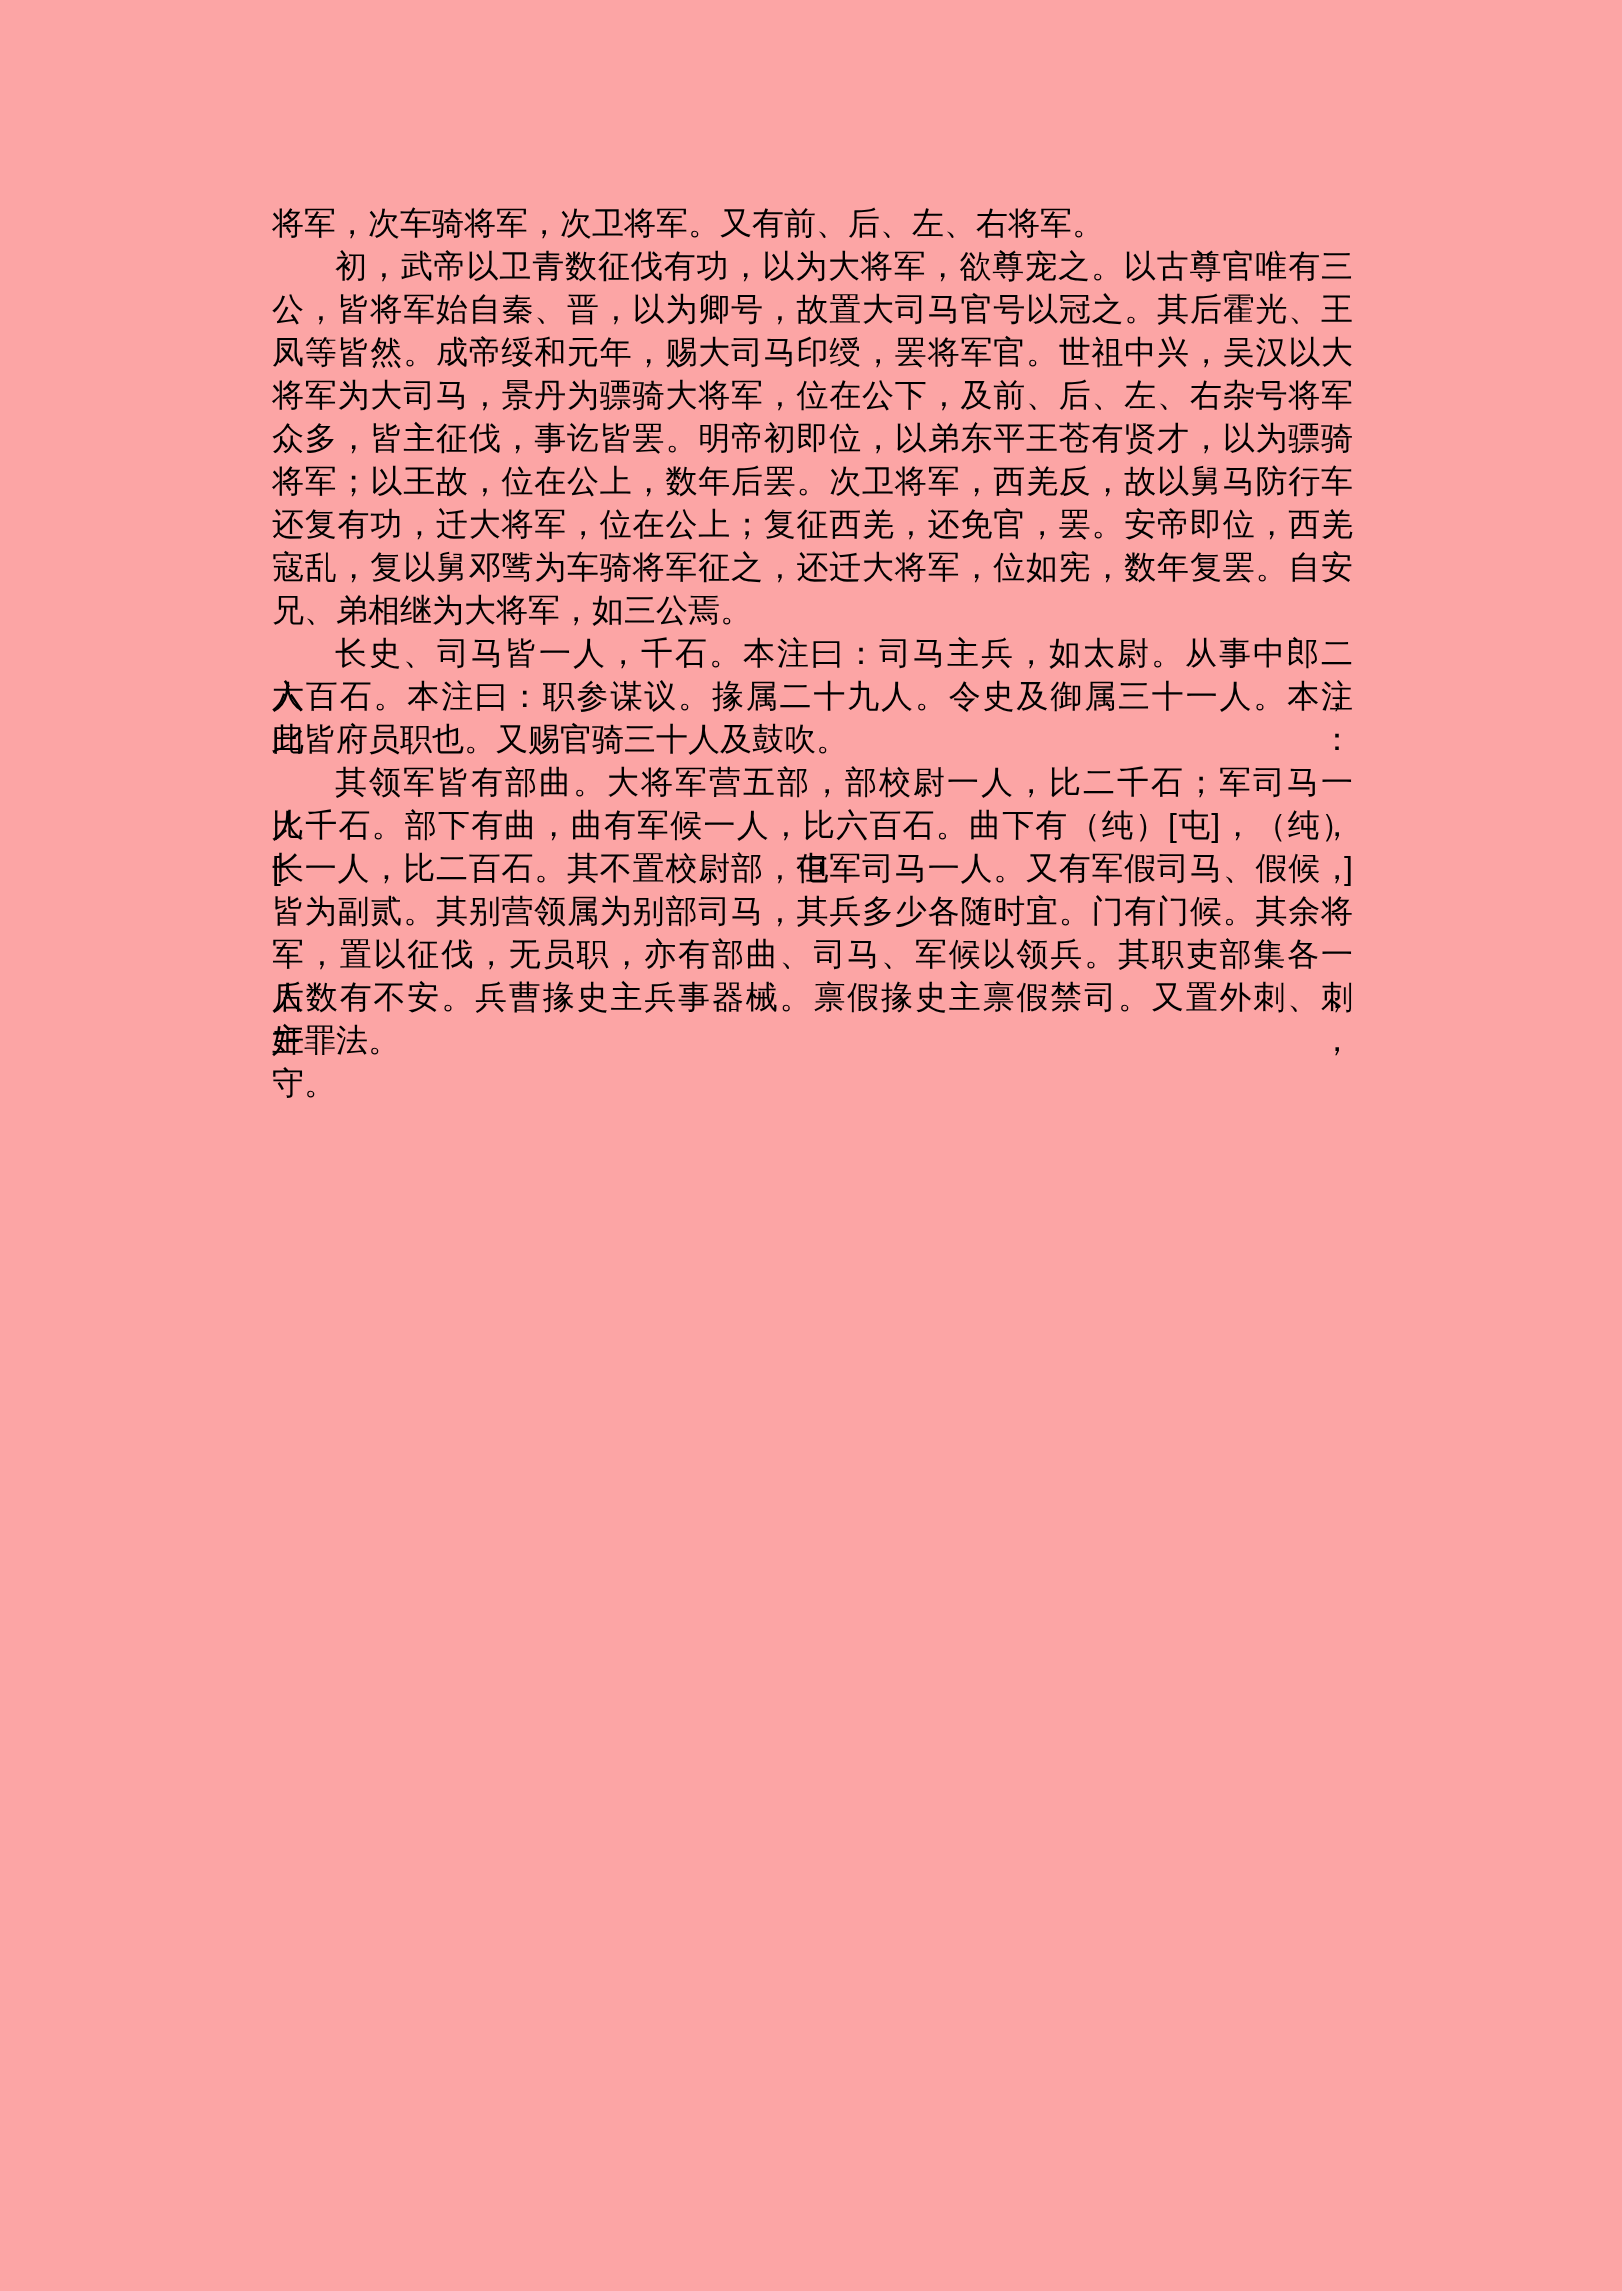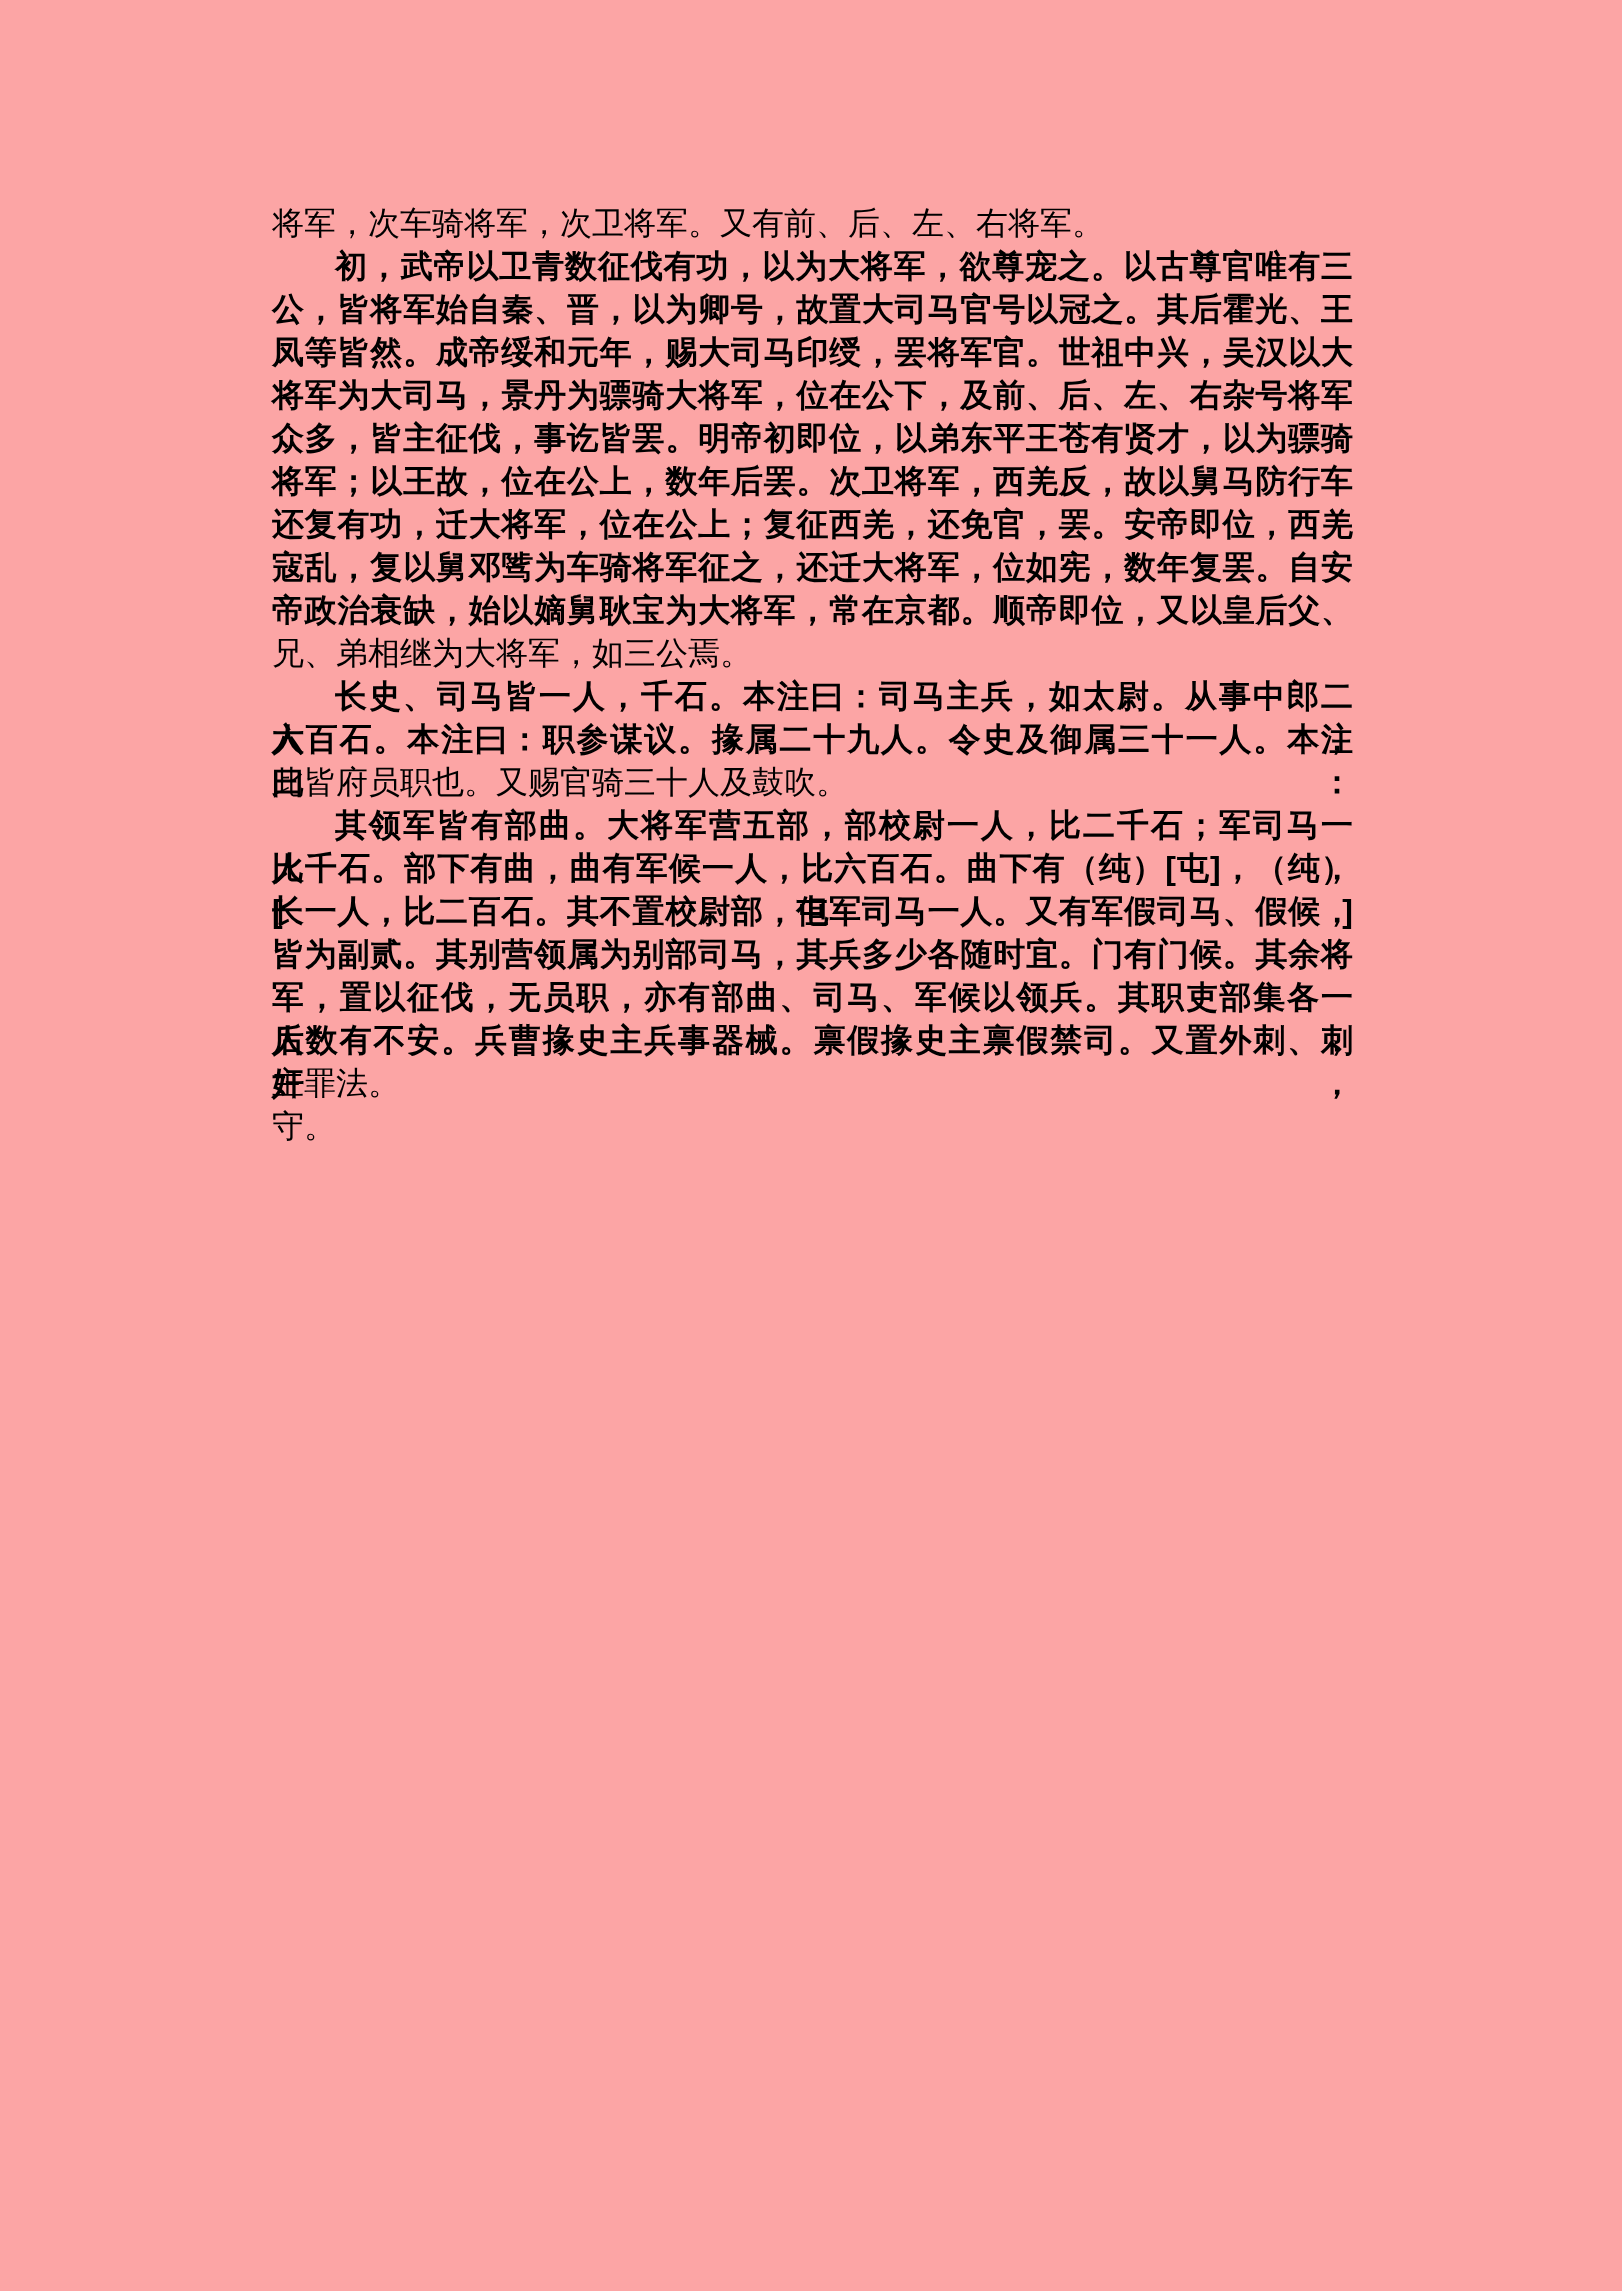--- a/index.html
+++ b/index.html
@@ -26,41 +26,39 @@
     font-weight: 500;
   }
   .line {
     text-align: justify;
     text-align-last: left;
     height: 43px;
     white-space: normal;
   }
   .line.full {
     text-align-last: justify;
-    font-weight: bold;
   }
   .line.indent {
     text-indent: 63px;
   }
 </style>
 </head>
 <body>
 
 <div class="page">
   <div class="text-block">
       <div class="line">将军，次车骑将军，次卫将军。又有前、后、左、右将军。</div>
       <div class="line full indent">初，武帝以卫青数征伐有功，以为大将军，欲尊宠之。以古尊官唯有三</div>
       <div class="line full">公，皆将军始自秦、晋，以为卿号，故置大司马官号以冠之。其后霍光、王</div>
       <div class="line full">凤等皆然。成帝绥和元年，赐大司马印绶，罢将军官。世祖中兴，吴汉以大</div>
       <div class="line full">将军为大司马，景丹为骠骑大将军，位在公下，及前、后、左、右杂号将军</div>
       <div class="line full">众多，皆主征伐，事讫皆罢。明帝初即位，以弟东平王苍有贤才，以为骠骑</div>
       <div class="line full">将军；以王故，位在公上，数年后罢。次卫将军，西羌反，故以舅马防行车</div>
       <div class="line full">还复有功，迁大将军，位在公上；复征西羌，还免官，罢。安帝即位，西羌</div>
       <div class="line full">寇乱，复以舅邓骘为车骑将军征之，还迁大将军，位如宪，数年复罢。自安</div>
-      <div class="line full">帝政治衰缺，始以嫡舅耿宝为大将军，常在京都。顺帝即位，又以皇后父、</div>
       <div class="line">兄、弟相继为大将军，如三公焉。</div>
       <div class="line full indent">长史、司马皆一人，千石。本注曰：司马主兵，如太尉。从事中郎二人，</div>
       <div class="line full">六百石。本注曰：职参谋议。掾属二十九人。令史及御属三十一人。本注曰：</div>
       <div class="line">此皆府员职也。又赐官骑三十人及鼓吹。</div>
       <div class="line full indent">其领军皆有部曲。大将军营五部，部校尉一人，比二千石；军司马一人，</div>
       <div class="line full">比千石。部下有曲，曲有军候一人，比六百石。曲下有（纯）[屯]，（纯）[屯]</div>
       <div class="line full">长一人，比二百石。其不置校尉部，但军司马一人。又有军假司马、假候，</div>
       <div class="line full">皆为副贰。其别营领属为别部司马，其兵多少各随时宜。门有门候。其余将</div>
       <div class="line full">军，置以征伐，无员职，亦有部曲、司马、军候以领兵。其职吏部集各一人，</div>
       <div class="line full">后数有不安。兵曹掾史主兵事器械。禀假掾史主禀假禁司。又置外刺、刺奸，</div>

